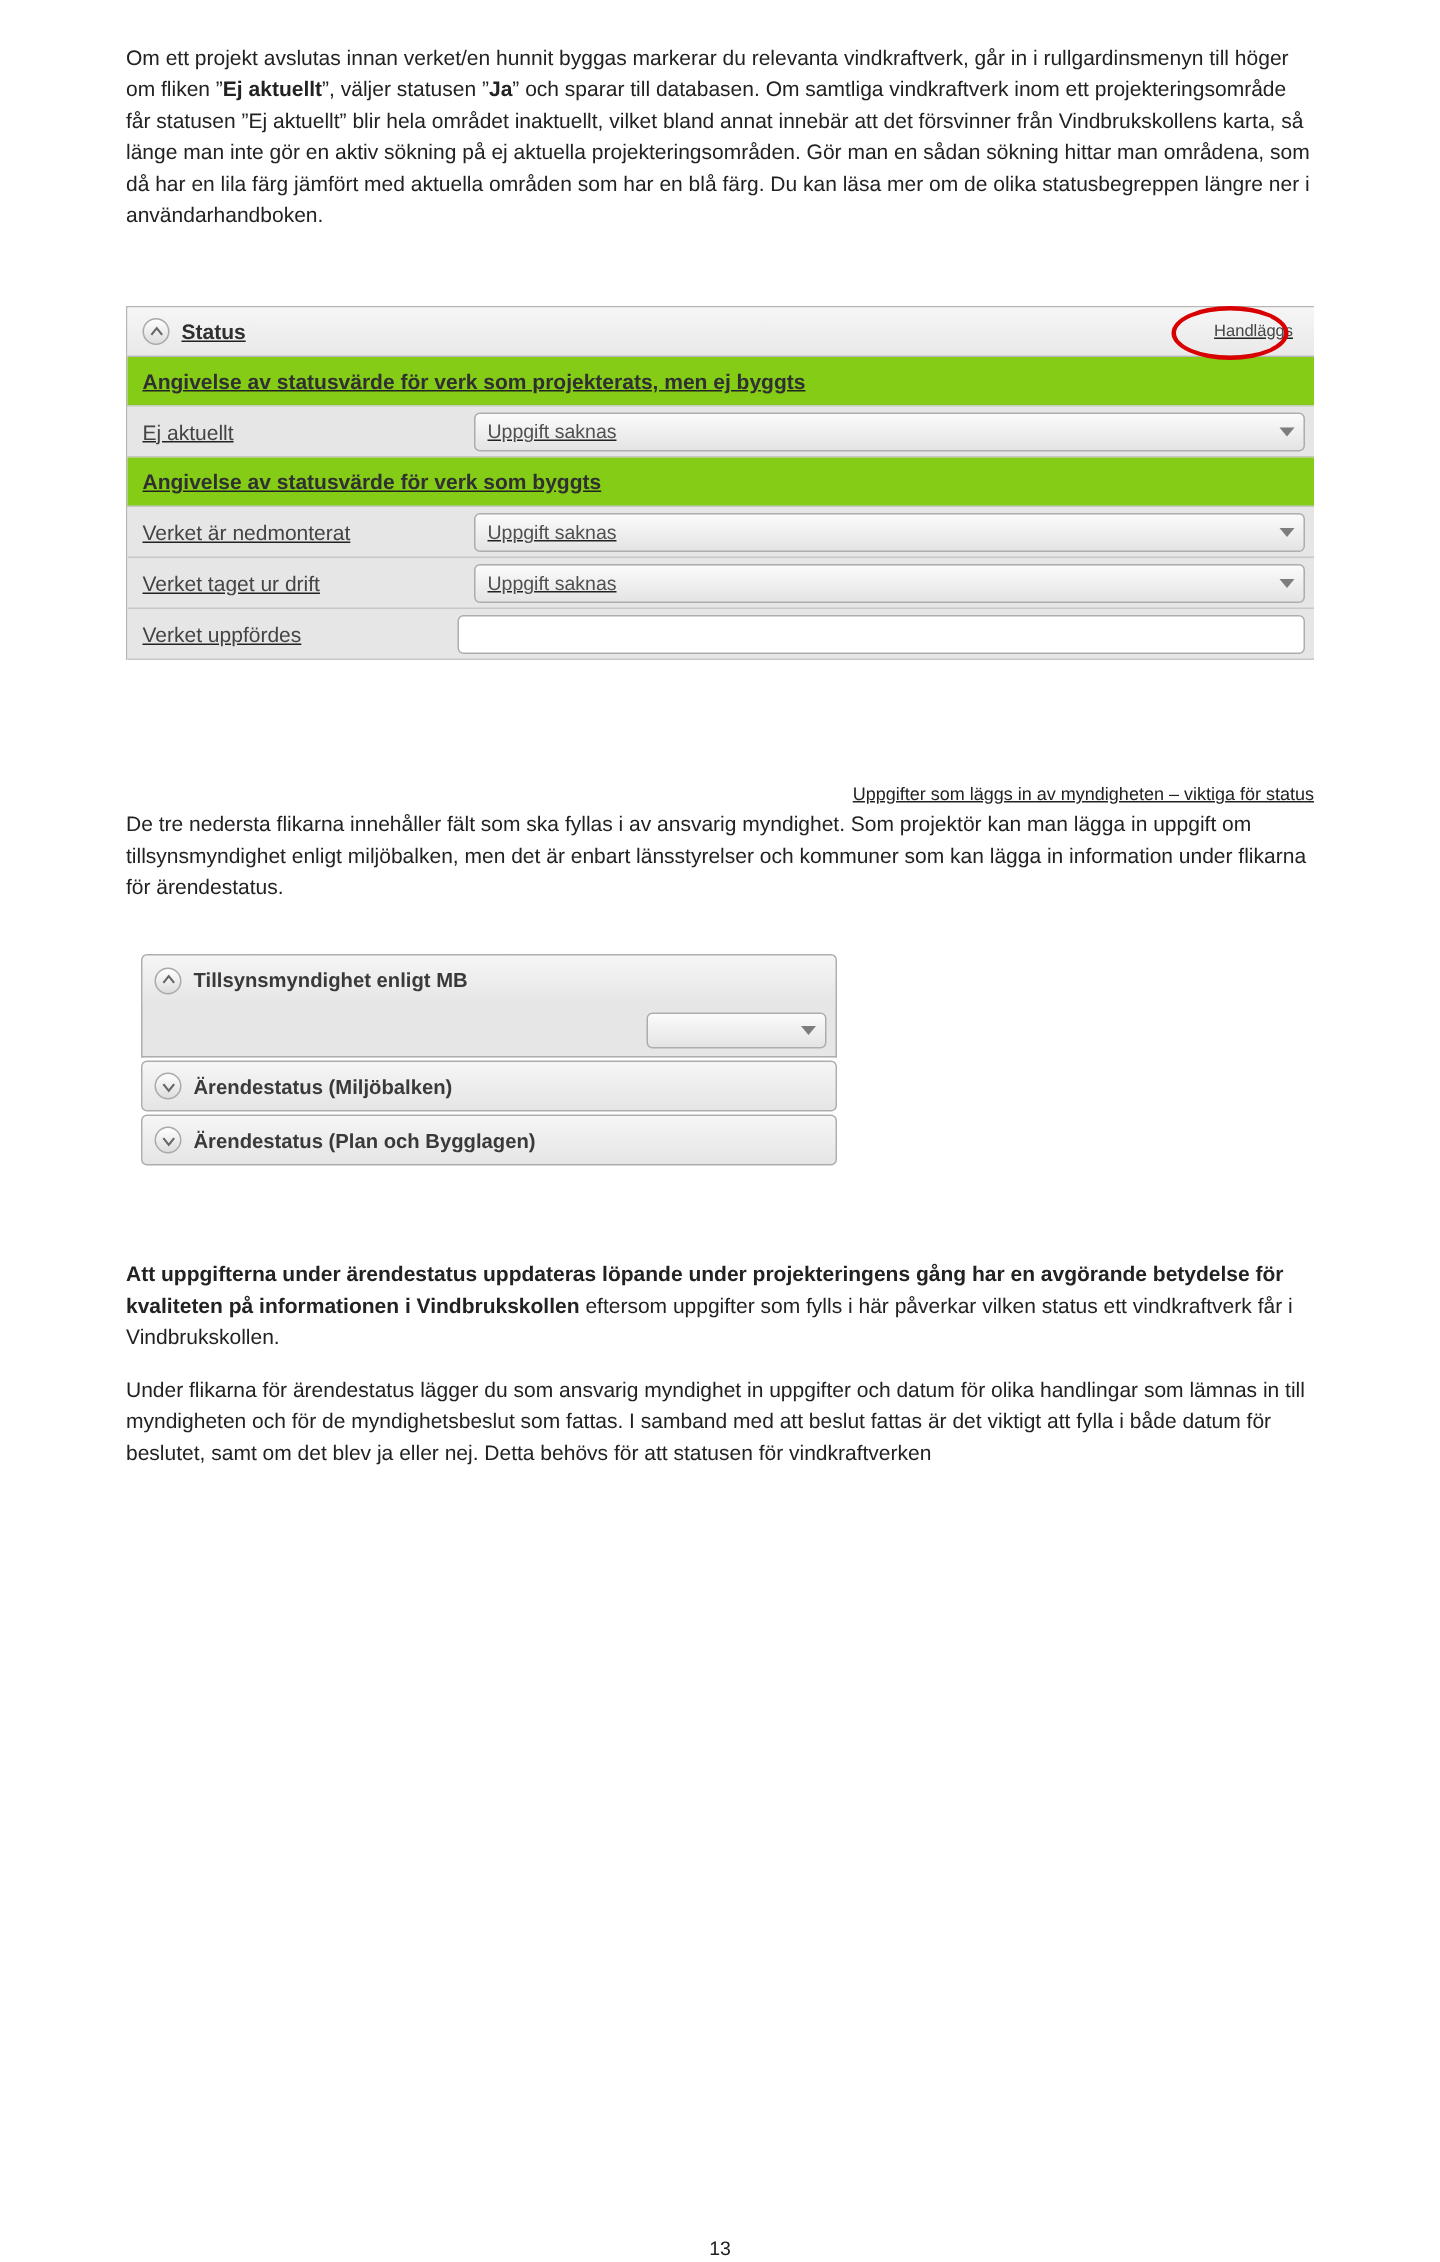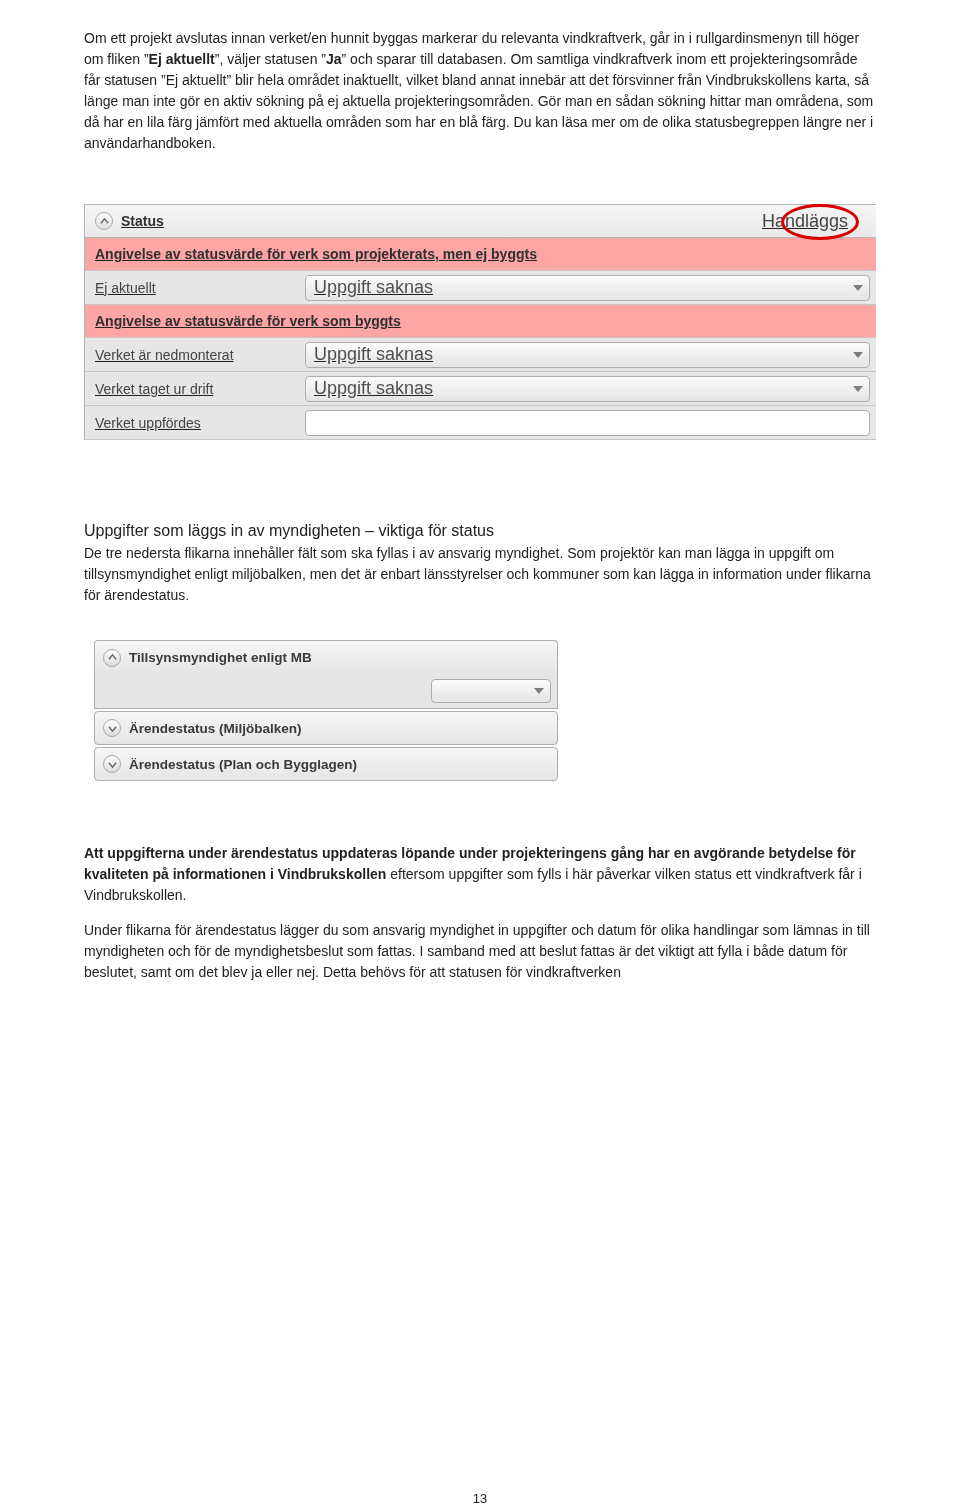--- a/index.html
+++ b/index.html
@@ -1,58 +1,58 @@
 <!DOCTYPE html>
 <html><head>
 <meta charset="utf-8">
 <style>
   * { box-sizing: border-box; margin: 0; padding: 0; }
   html, body { width: 960px; background: #ffffff; font-family: Verdana, Arial, sans-serif; color: #222; }
   .page { width: 960px; padding: 28px 84px 12px 84px; min-height: 1508px; position: relative; }
   .body-text { font-size: 14px; line-height: 1.5; margin-bottom: 14px; }
   .bold { font-weight: bold; }
-  .h2 { font-size: 16px; margin-top: 22px; margin-bottom: 3px; }
+  .h2 { font-size: 12px; text-decoration: underline; margin-top: 22px; margin-bottom: 3px; text-align: right; }
   .spacer { height: 36px; }
   .spacer-mid { height: 60px; }
   .spacer-sm { height: 20px; }
   .page-num { position: absolute; bottom: 2px; left: 0; width: 100%; text-align: center; font-size: 13px; }
 
   
   .panel-wrap { border: 1px solid #b5b5b5; border-bottom: none; border-right: none; width: 792px; text-decoration: underline; }
   .hdr {
     display: flex; align-items: center; height: 33px;
     background: linear-gradient(#f6f6f6,#e9e9e9);
     border-bottom: 1px solid #b8b8b8; padding: 0 10px;
   }
   .chev {
     width: 18px; height: 18px; border: 1px solid #a9a9a9; border-radius: 9px;
     background: linear-gradient(#ffffff,#dcdcdc);
     display: flex; align-items: center; justify-content: center; margin-right: 8px;
   }
   .chev svg { width: 9px; height: 9px; }
   .hdr-title { font-weight: bold; font-size: 14px; flex: 1; color: #303030; }
-  .hdr-right { font-size: 18px; color: #444; margin-right: 18px; }
+  .hdr-right { font-size: 11px; color: #444; margin-right: 4px; }
   .red-circle {
     position: absolute; width: 78px; height: 36px; border: 3px solid #d80000;
     border-radius: 50%/50%; margin-top: -34px; margin-left: 696px; pointer-events: none;
   }
   .sect-label {
-    background: #fca5a5; font-weight: bold; font-size: 14px; color: #303030;
+    background: #84cc16; font-weight: bold; font-size: 14px; color: #303030;
     padding: 8px 10px; border-bottom: 1px solid #c7c7c7;
   }
   .row {
     display: flex; align-items: center; background: #e6e6e6; height: 34px;
     border-bottom: 1px solid #c7c7c7; padding: 0 6px 0 10px;
   }
   .row-label { width: 210px; font-size: 14px; color: #444; }
   .dd {
     flex: 1; height: 26px; border: 1px solid #adadad; border-radius: 4px;
     background: linear-gradient(#fbfbfb,#e4e4e4);
     display: flex; align-items: center; padding: 0 8px; position: relative;
-    font-size: 18px; color: #505050;
+    font-size: 13px; color: #505050; margin-left: 11px;
   }
   .dd .tri {
     position: absolute; right: 6px; top: 9px; width: 0; height: 0;
     border-left: 5px solid transparent; border-right: 5px solid transparent;
     border-top: 6px solid #7d7d7d;
   }
   .txt {
     flex: 1; height: 26px; border: 1px solid #adadad; border-radius: 4px;
     background: #ffffff;
   }

